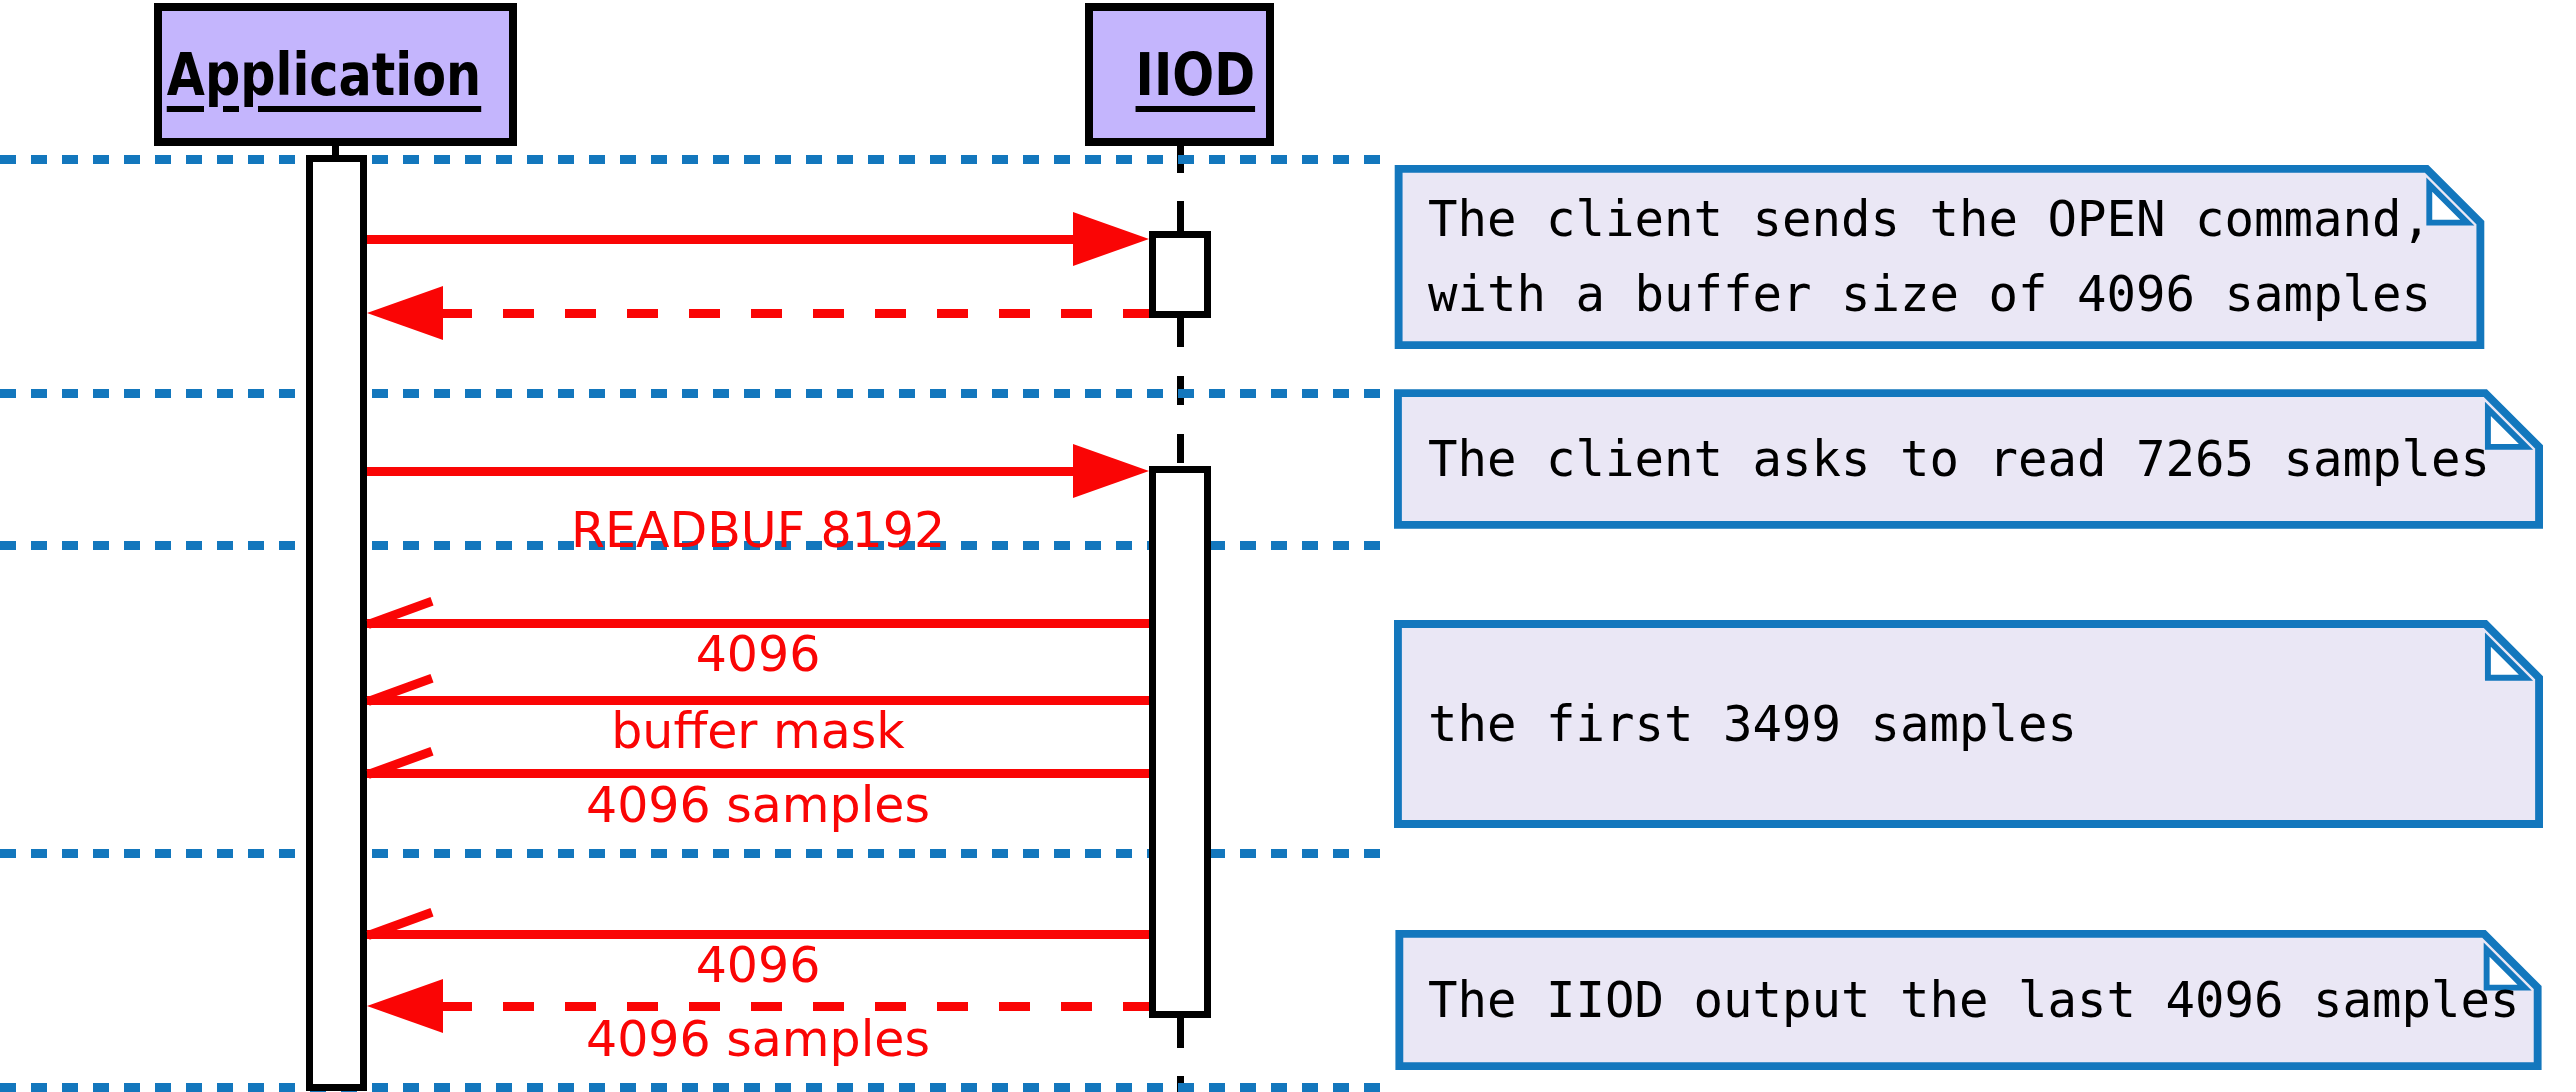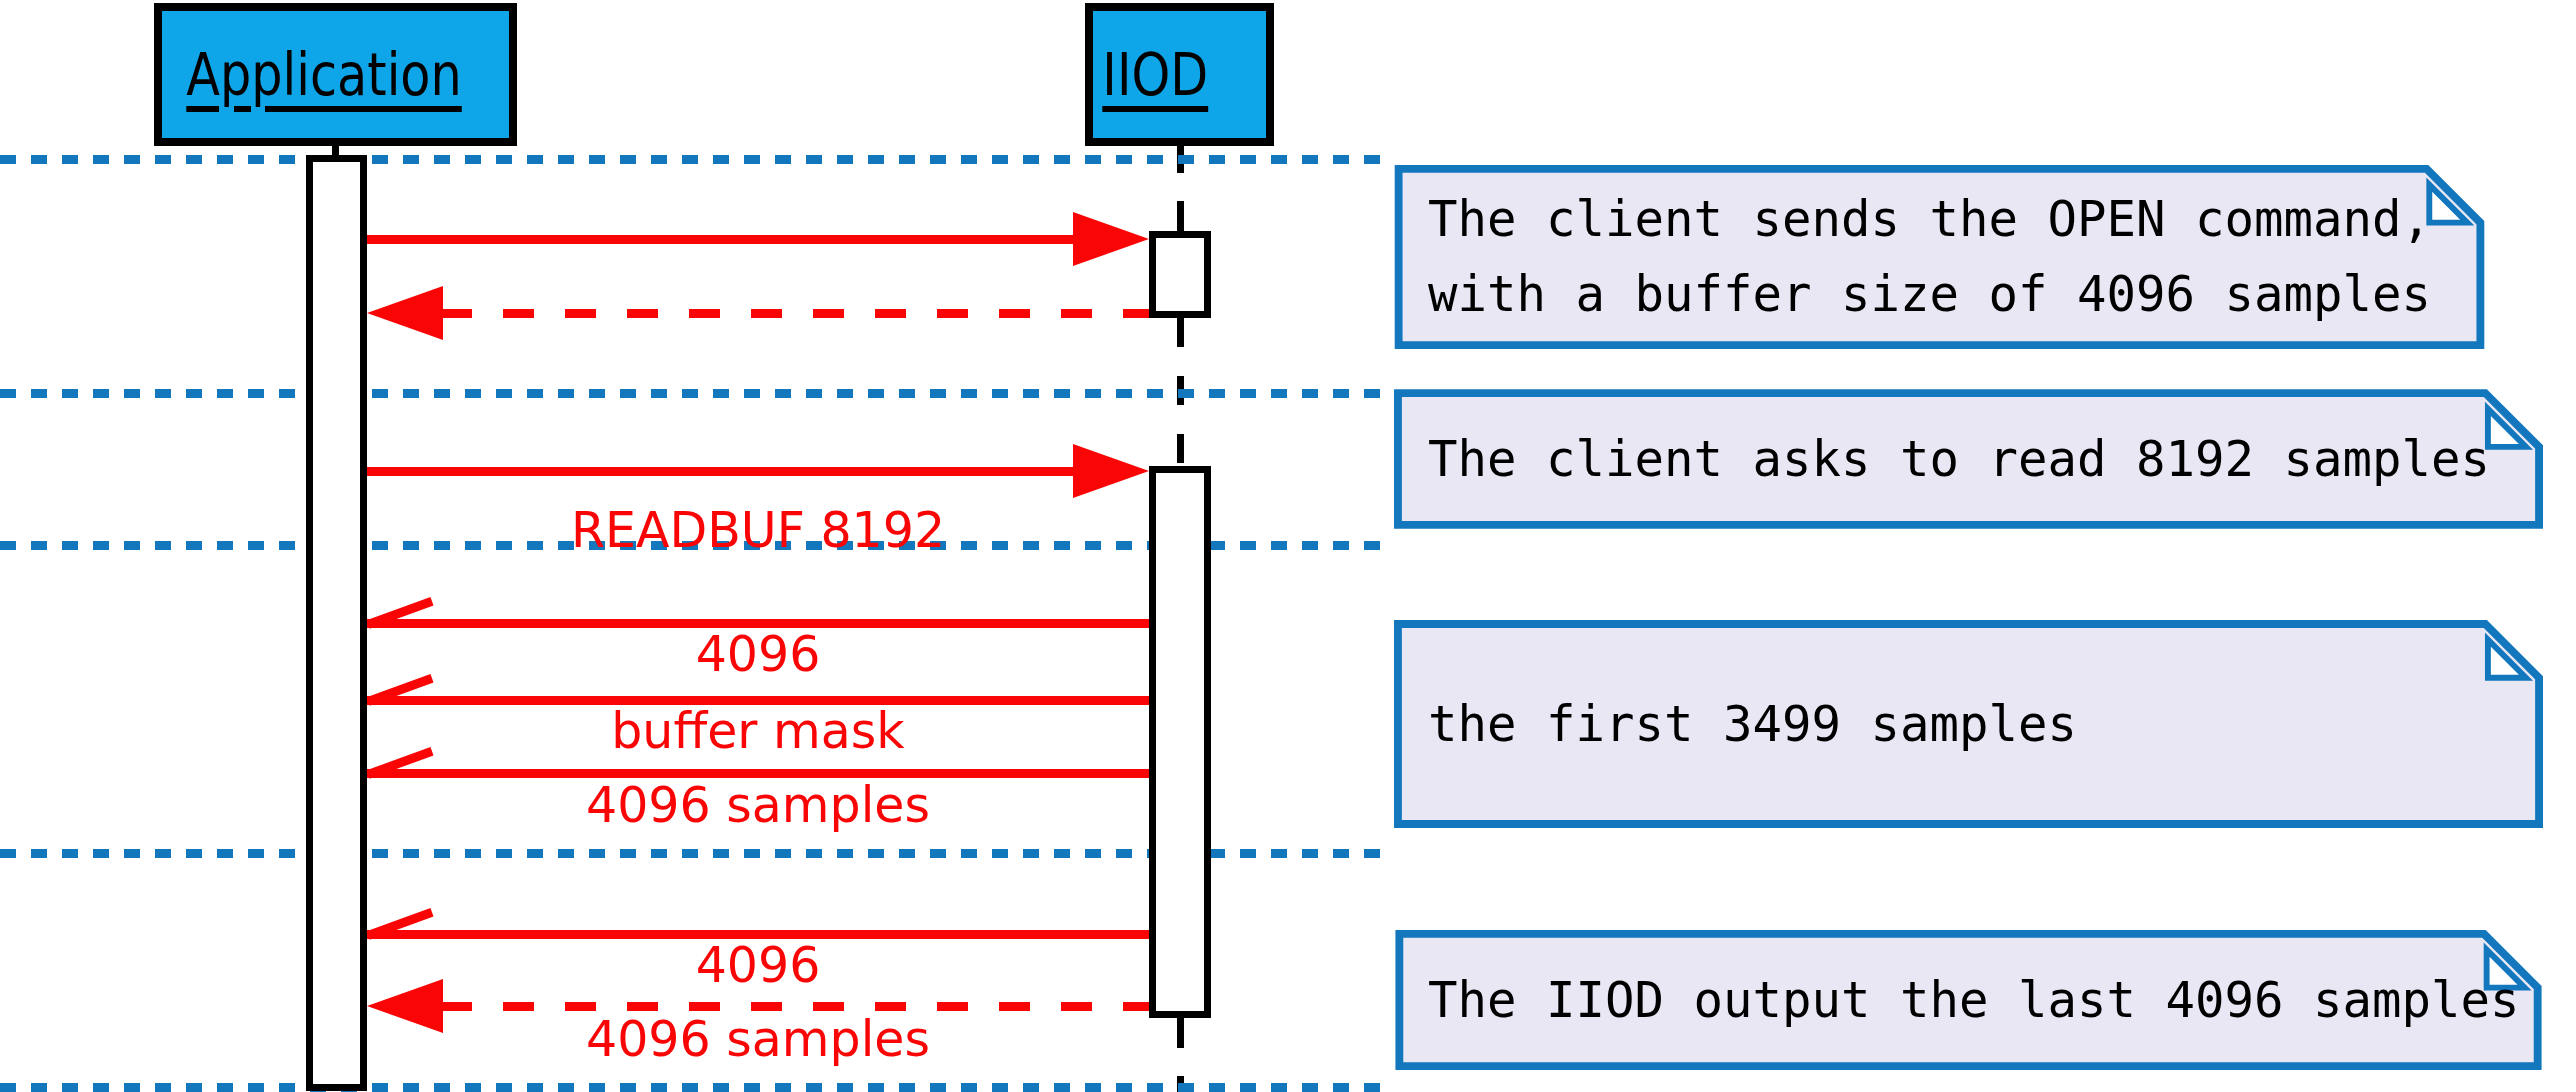--- a/index.html
+++ b/index.html
@@ -10,24 +10,25 @@
     background:#ffffff;
     overflow:hidden;
     font-family:"DejaVu Sans", sans-serif;
   }
 
   
   .pbox{
     position:absolute;
     top:3.3px;
     border:8.5px solid #000000;
-    background:#0ea5e9;
+    background:#c4b5fd;
     display:flex;
     align-items:center;
-    justify-content:flex-start;
+    justify-content:flex-end;
+    font-weight:bold;
   }
   .pbox .plabel{
     font-size:58px;
     color:#000000;
     text-decoration:underline;
     text-decoration-thickness:5.9px;
     text-underline-offset:10.5px;
     transform:scaleX(0.85);
     white-space:nowrap;
   }
@@ -192,21 +193,21 @@
       <div>with a buffer size of 4096 samples</div>
     </div>
   </div>
 
   <div class="note" style="left:1394px;top:389px;width:1149px;height:140px">
     <svg width="1149" height="140" viewBox="0 0 1752 213">
       <polygon points="6,6 1664,6 1746,88 1746,207 6,207" stroke-width="12" stroke-linejoin="miter" fill="#eae7f5" stroke="#1377bd"></polygon>
       <path d="M1668,30 L1668,88 L1726,88 Z" stroke-width="9" fill="#ffffff" stroke="#1377bd"></path>
     </svg>
     <div class="note-text">
-      <div>The client asks to read 8192 samples</div>
+      <div>The client asks to read 7265 samples</div>
     </div>
   </div>
 
   <div class="note" style="left:1394px;top:620px;width:1149px;height:208px">
     <svg width="1149" height="208" viewBox="0 0 1752 317">
       <polygon points="6,6 1664,6 1746,88 1746,311 6,311" stroke-width="12" stroke-linejoin="miter" fill="#eae7f5" stroke="#1377bd"></polygon>
       <path d="M1668,30 L1668,88 L1726,88 Z" stroke-width="9" fill="#ffffff" stroke="#1377bd"></path>
     </svg>
     <div class="note-text">
       <div>the first 3499 samples</div>

